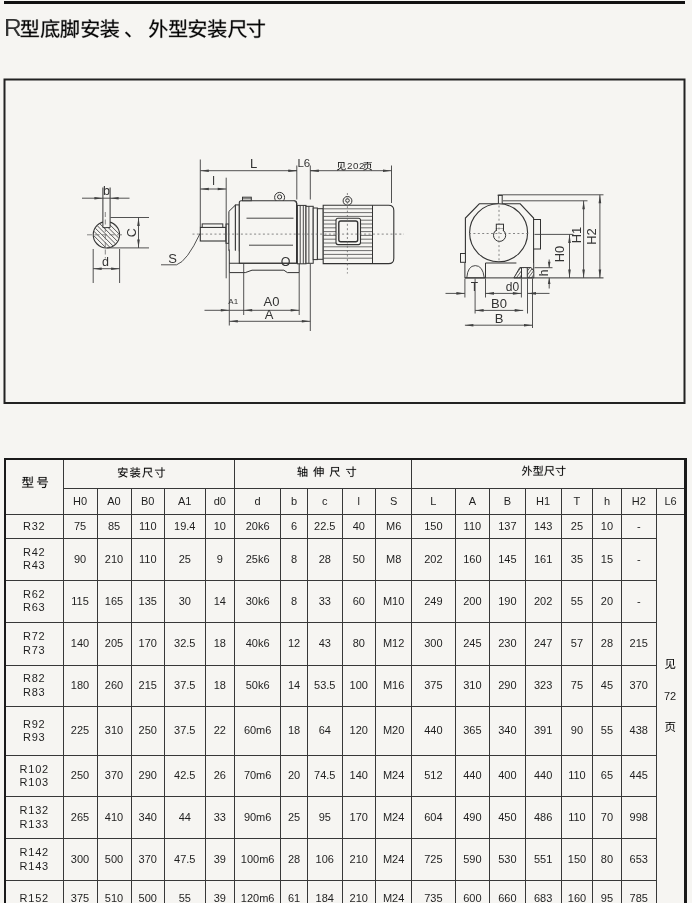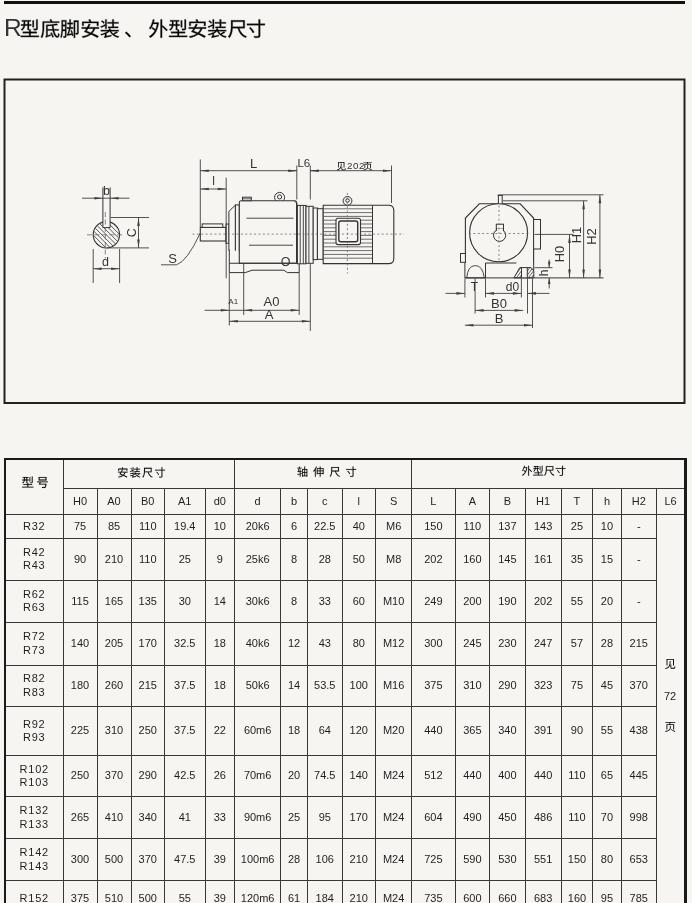--- a/index.html
+++ b/index.html
@@ -573,21 +573,21 @@
           <td>440</td>
           <td>110</td>
           <td>65</td>
           <td>445</td>
         </tr>
 <tr style="height:42px">
           <td style="letter-spacing:0.8px">R132<br>R133</td>
           <td>265</td>
           <td>410</td>
           <td>340</td>
-          <td>41</td>
+          <td>44</td>
           <td>33</td>
           <td>90m6</td>
           <td>25</td>
           <td>95</td>
           <td>170</td>
           <td>M24</td>
           <td>604</td>
           <td>490</td>
           <td>450</td>
           <td>486</td>

